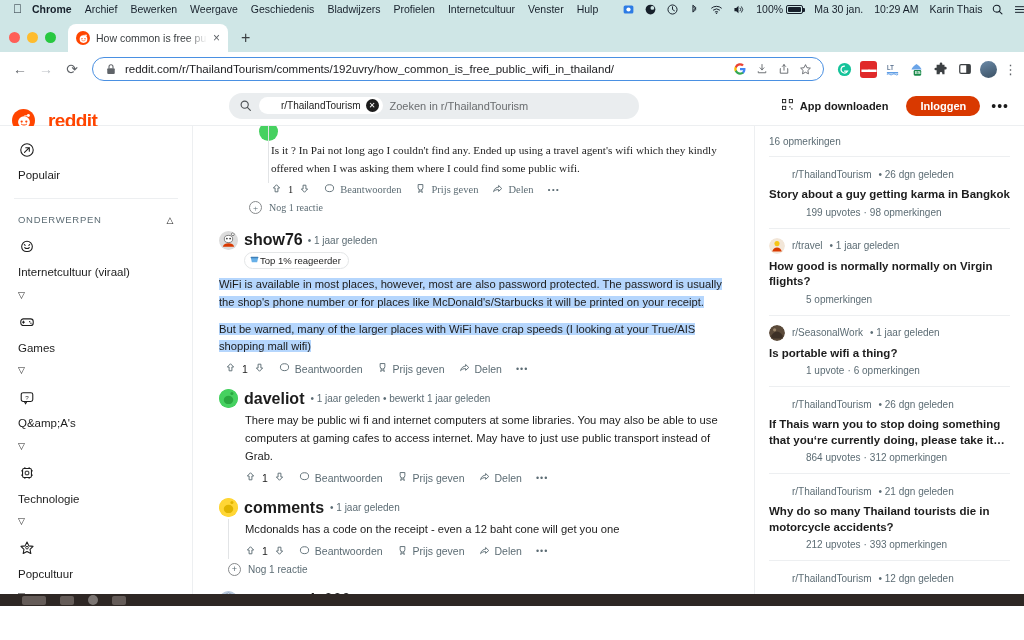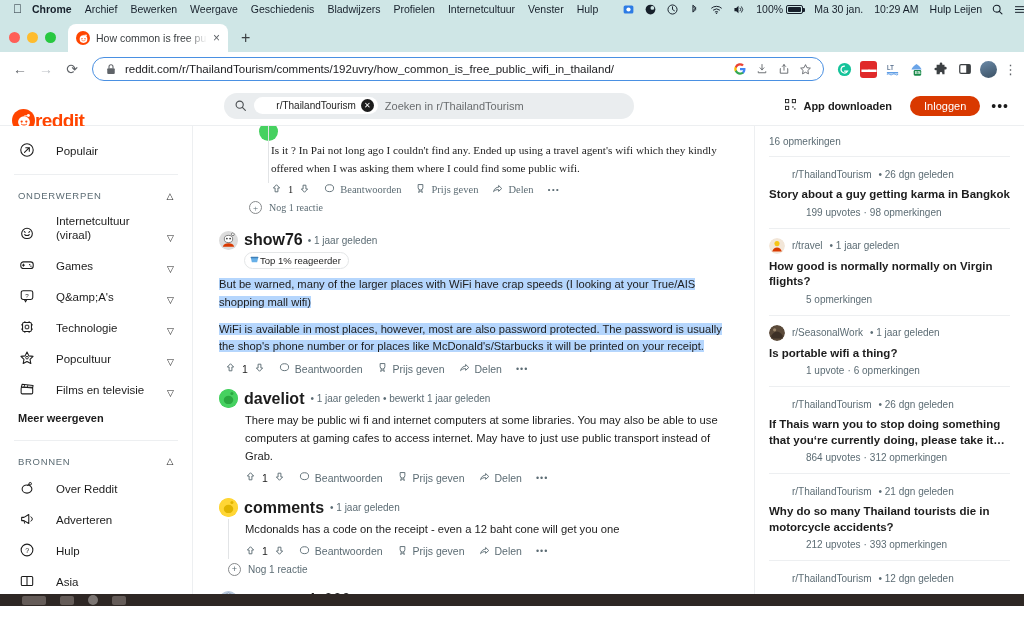--- a/index.html
+++ b/index.html
@@ -90,21 +90,21 @@
   .avatar-chrome { width: 17px; height: 17px; border-radius: 50%; background: linear-gradient(160deg,#6b8aa8,#3b5164); }
   .kebab { font-size: 13px; color: #5f6368; letter-spacing: 0; line-height: 1; width: 12px; text-align: center; }
 
   
   .page { position: relative; height: 520px; background: #fff; overflow: hidden; }
 
   .rheader {
     height: 40px; display: flex; align-items: center; padding: 0 12px;
     border-bottom: 1px solid #edeff1; background: #fff;
   }
-  .rlogo { display: flex; align-items: center; gap: 0; margin-top: 30px; }
+  .rlogo { display: flex; align-items: center; gap: 13px; margin-top: 30px; }
   .rlogo-mark {
     width: 23px; height: 23px; border-radius: 50%; background: #ff4500;
     display: flex; align-items: center; justify-content: center;
   }
   .rlogo-text { font-size: 19px; font-weight: bold; color: #ff4500; letter-spacing: -0.6px; }
 
   .searchwrap { flex: 1; display: flex; justify-content: center; }
   .searchbar {
     width: 410px; height: 26px; background: #eaedef; border-radius: 14px;
     display: flex; align-items: center; padding: 0 10px; gap: 7px;
@@ -128,35 +128,35 @@
     font-size: 8px; display: flex; align-items: center; justify-content: center; flex: none;
   }
   .search-ph { color: #6a6d6f; font-size: 11px; }
 
   .hdr-right { display: flex; align-items: center; gap: 8px; }
   .btn-ghost {
     display: flex; align-items: center; gap: 6px; font-size: 11px; font-weight: bold;
     color: #1c1c1c; padding: 5px 10px; border-radius: 14px;
   }
   .btn-primary {
-    background: #d93900; color: #fff; font-size: 11px; font-weight: normal;
+    background: #d93900; color: #fff; font-size: 11px; font-weight: bold;
     padding: 4px 14px; border-radius: 14px;
   }
   .hdr-kebab { font-size: 14px; color: #1c1c1c; padding: 0 3px; letter-spacing: 1px; }
 
   .body-cols { display: flex; height: 480px; }
 
   
   .lsidebar {
     width: 193px; flex: none; border-right: 1px solid #edeff1;
     padding: 8px 10px 0 10px; overflow: hidden; background: #fff;
   }
   .nav-item {
-    display: flex; align-items: flex-end; gap: 21px; padding: 7px 8px;
-    border-radius: 6px; font-size: 11.5px; color: #1c1c1c;
+    display: flex; align-items: flex-start; gap: 10px; padding: 7px 8px;
+    border-radius: 6px; font-size: 11.5px; color: #1c1c1c; flex-direction: column;
   }
   .nav-item .ic { width: 17px; height: 17px; flex: none; display: flex; align-items: center; justify-content: center; }
   .nav-item .lbl { flex: 1; line-height: 1.25; }
   .chev { color: #1c1c1c; font-size: 9px; flex: none; }
   .divider { height: 1px; background: #edeff1; margin: 9px 4px; }
   .sec-head {
     display: flex; align-items: center; justify-content: space-between;
     padding: 6px 8px; font-size: 9.5px; letter-spacing: 0.7px;
     color: #5c6c74; text-transform: uppercase;
   }
@@ -272,21 +272,21 @@
       </svg>
   </span>
   <span class="ri batt">
     <span>100%</span>
     <span class="shell">
         <span class="fill"></span>
       </span>
   </span>
   <span class="ri">Ma 30 jan.</span>
   <span class="ri">10:29 AM</span>
-  <span class="ri">Hulp Leijen</span>
+  <span class="ri">Karin Thais</span>
   <span class="ri tight">
     <svg class="sysicon" viewBox="0 0 16 16">
         <circle cx="7" cy="7" r="4.2" fill="none" stroke="#17202b" stroke-width="1.3"></circle>
         <path d="M10.2 10.2L13.5 13.5" stroke="#17202b" stroke-width="1.3" stroke-linecap="round"></path>
       </svg>
   </span>
   <span class="ri tight">
     <svg class="sysicon" viewBox="0 0 16 16">
         <g stroke="#17202b" stroke-width="1.2" stroke-linecap="round">
           <path d="M3 4.5h10M3 8h10M3 11.5h10"></path>
@@ -683,22 +683,22 @@
                     <path d="M2.4 5.2h9.2l-1.2 5.4H3.6z" fill="#67b0e8"></path>
                     <rect x="2" y="3.6" width="10" height="1.8" rx="0.9" fill="#3e7fb8"></rect>
                   </svg>
               </span>
               <span>Top 1% reageerder</span>
             </span>
           </div>
         </div>
         <div style="padding-left:0;">
           <div class="c-body" style="padding-top:7px;">
+            <p><span class="hl">WiFi is available in most places, however, most are also password protected. The password is usually the shop's phone number or for places like McDonald's/Starbucks it will be printed on your receipt.</span></p>
             <p><span class="hl">But be warned, many of the larger places with WiFi have crap speeds (I looking at your True/AIS shopping mall wifi)</span></p>
-            <p><span class="hl">WiFi is available in most places, however, most are also password protected. The password is usually the shop's phone number or for places like McDonald's/Starbucks it will be printed on your receipt.</span></p>
           </div>
           <div class="c-actions" style="padding-left:6px;">
             <span class="vote">
               <span><svg width="11" height="11" viewBox="0 0 14 14">
                     <path d="M7 2.2l4 4.2H8.8v4.8H5.2V6.4H3z" fill="none" stroke="#5c6c74" stroke-width="1.2" stroke-linejoin="round"></path>
                   </svg></span>
               <span>1</span>
               <span><svg width="11" height="11" viewBox="0 0 14 14">
                     <path d="M7 11.8l4-4.2H8.8V2.8H5.2v4.8H3z" fill="none" stroke="#5c6c74" stroke-width="1.2" stroke-linejoin="round"></path>
                   </svg></span>

